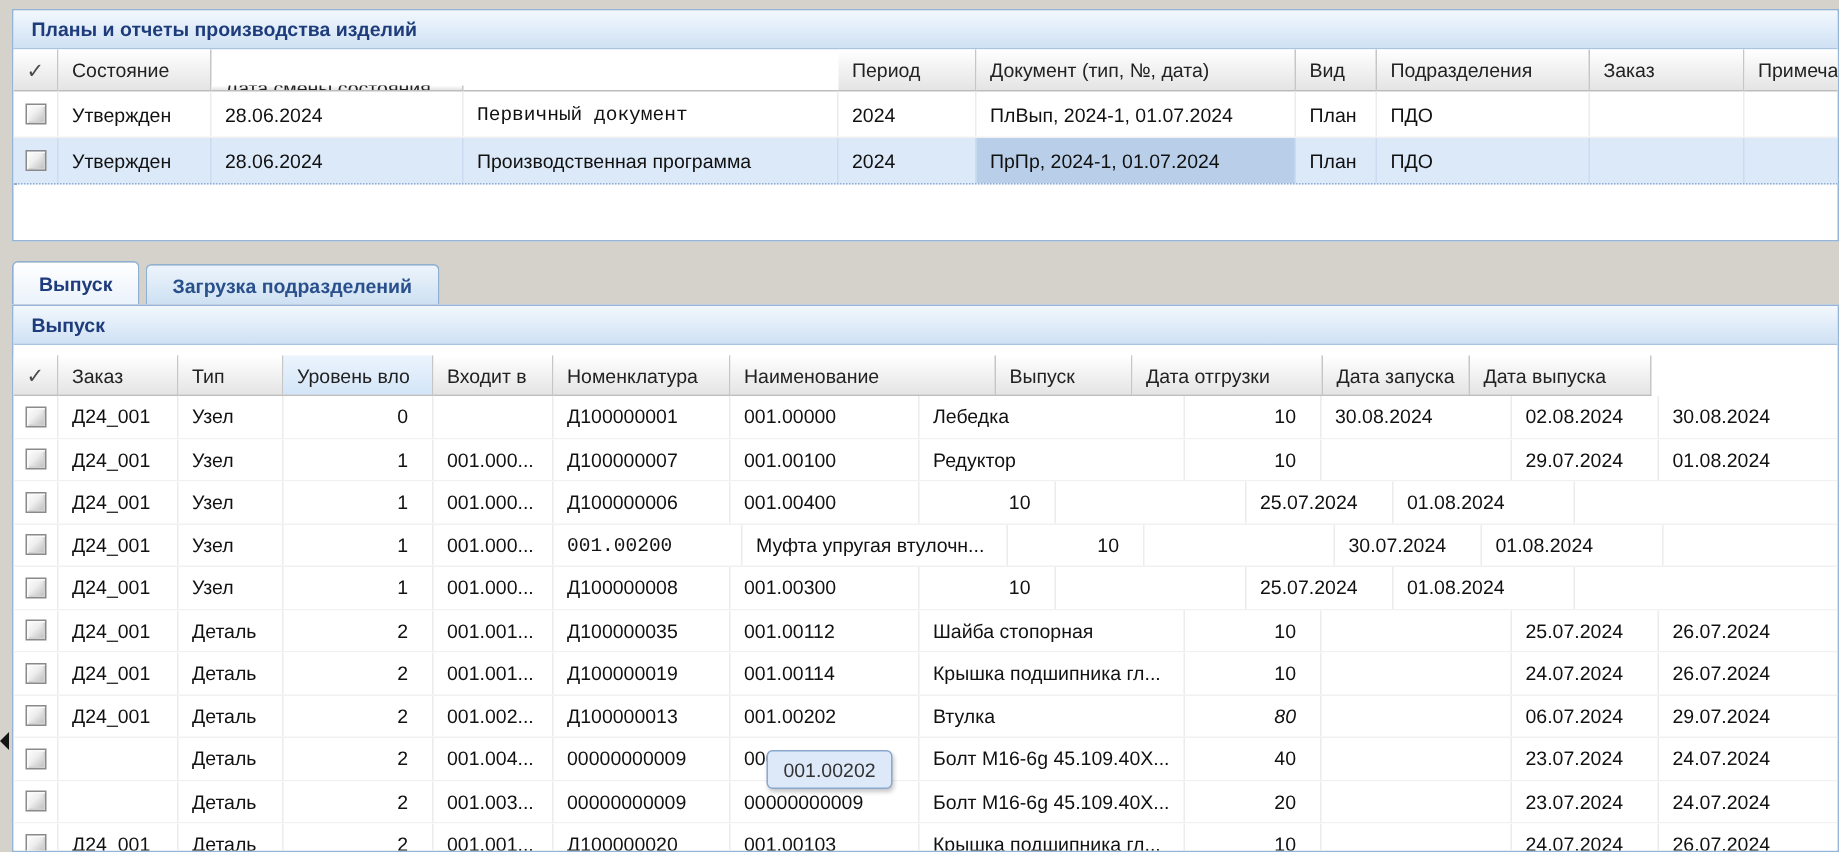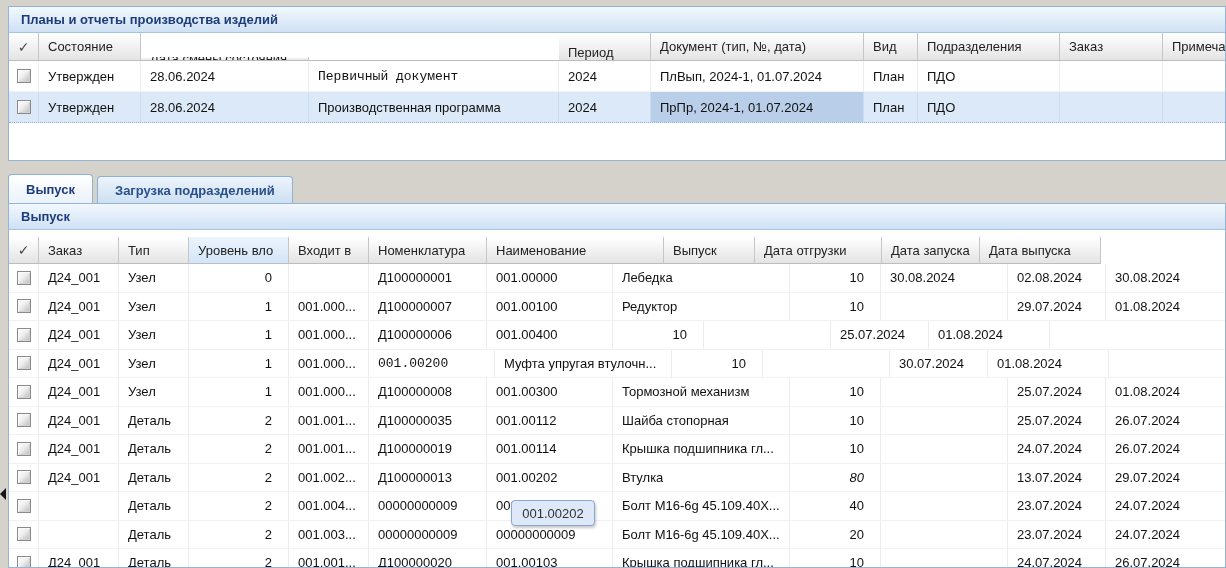--- a/index.html
+++ b/index.html
@@ -94,21 +94,21 @@
         <div class="g-hcell" style="width: 168px; margin-top: 24px;">
           <span>Дата смены состояния</span>
         </div>
         <div class="g-hcell cat" style="width: 250px; margin-top: 27px;">
           <svg width="16" height="15" viewBox="0 0 16 15" class="ficon">
             <polygon points="1,1 12,1 8,6 8,11 5,13 5,6" fill="#c2ccd6" stroke="#5d6f82"></polygon>
             <polygon points="10,2 14,2 11,6 13,6 7,14 9,8 7,8" fill="#ffd43a" stroke="#7a6200" stroke-width="0.8"></polygon>
           </svg>
           <span>Категория</span>
         </div>
-        <div class="g-hcell" style="width: 92px; align-items: flex-end;">
+        <div class="g-hcell" style="width: 92px;">
           <span>Период</span>
         </div>
         <div class="g-hcell" style="width: 213px;">
           <span>Документ (тип, №, дата)</span>
         </div>
         <div class="g-hcell" style="width: 54px;">
           <span>Вид</span>
         </div>
         <div class="g-hcell" style="width: 142px;">
           <span>Подразделения</span>
@@ -258,21 +258,20 @@
       <div class="g-row">
         <div class="g-cell check" style="width: 30px;">
           <div class="cbx"></div>
         </div>
         <div class="g-cell" style="width: 80px;">Д24_001</div>
         <div class="g-cell" style="width: 70px;">Узел</div>
         <div class="g-cell right" style="width: 100px;">1</div>
         <div class="g-cell" style="width: 80px;">001.000...</div>
         <div class="g-cell" style="width: 118px;">Д100000008</div>
         <div class="g-cell" style="width: 126px;">001.00300</div>
-        <div class="g-cell" style="width: 177px;">Тормозной механизм</div>
         <div class="g-cell right" style="width: 91px;">10</div>
         <div class="g-cell" style="width: 127px;"></div>
         <div class="g-cell" style="width: 98px;">25.07.2024</div>
         <div class="g-cell" style="width: 121px;">01.08.2024</div>
       </div>
       <div class="g-row">
         <div class="g-cell check" style="width: 30px;">
           <div class="cbx"></div>
         </div>
         <div class="g-cell" style="width: 80px;">Д24_001</div>
@@ -309,21 +308,21 @@
         </div>
         <div class="g-cell" style="width: 80px;">Д24_001</div>
         <div class="g-cell" style="width: 70px;">Деталь</div>
         <div class="g-cell right" style="width: 100px;">2</div>
         <div class="g-cell" style="width: 80px;">001.002...</div>
         <div class="g-cell" style="width: 118px;">Д100000013</div>
         <div class="g-cell" style="width: 126px;">001.00202</div>
         <div class="g-cell" style="width: 177px;">Втулка</div>
         <div class="g-cell right" style="width: 91px; font-style: italic;">80</div>
         <div class="g-cell" style="width: 127px;"></div>
-        <div class="g-cell" style="width: 98px;">13.07.2024</div>
+        <div class="g-cell" style="width: 98px;">06.07.2024</div>
         <div class="g-cell" style="width: 121px;">29.07.2024</div>
       </div>
       <div class="g-row">
         <div class="g-cell check" style="width: 30px;">
           <div class="cbx"></div>
         </div>
         <div class="g-cell" style="width: 80px;"></div>
         <div class="g-cell" style="width: 70px;">Деталь</div>
         <div class="g-cell right" style="width: 100px;">2</div>
         <div class="g-cell" style="width: 80px;">001.004...</div>

